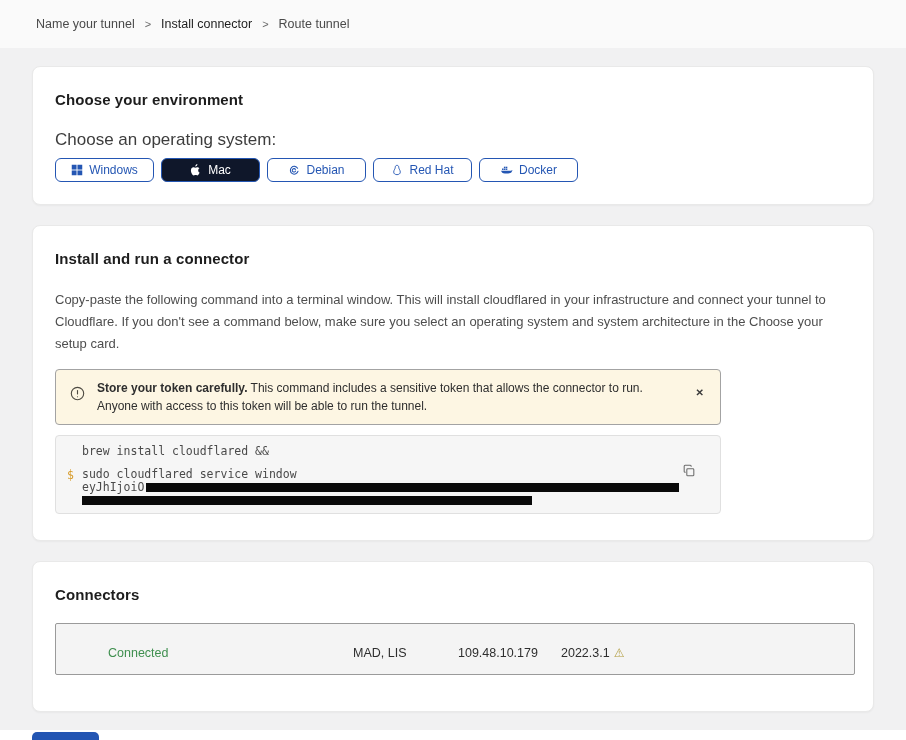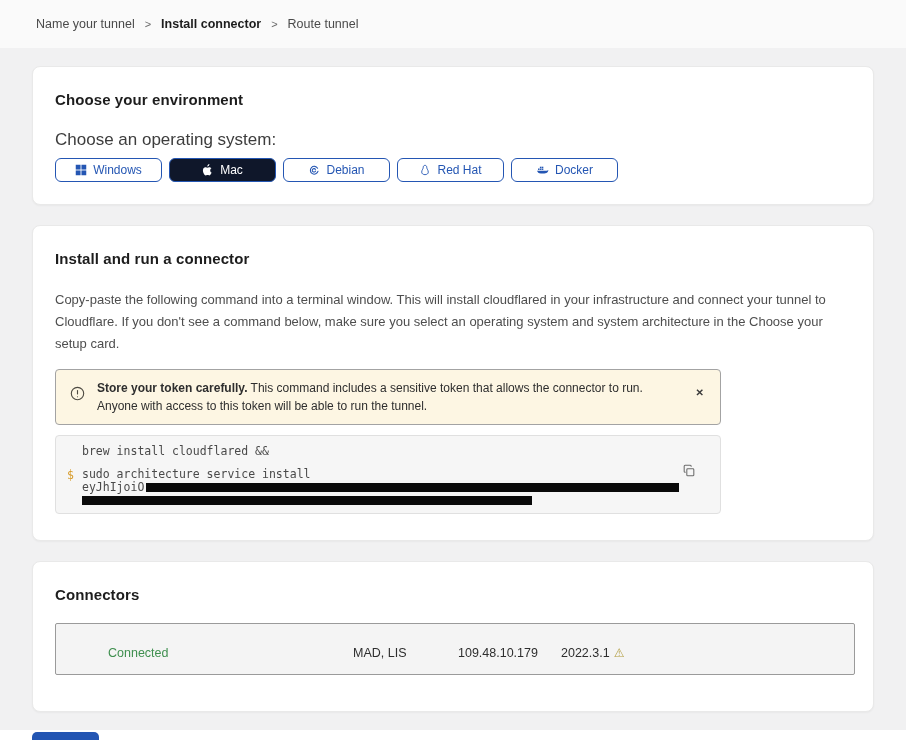--- a/index.html
+++ b/index.html
@@ -12,21 +12,21 @@
   }
   .topbar {
     height: 48px;
     background: #fafafa;
     display: flex;
     align-items: center;
     padding-left: 36px;
   }
   .breadcrumb { display: flex; align-items: center; gap: 10px; font-size: 12.5px; color: #4a4a4a; }
   .breadcrumb .crumb { cursor: default; }
-  .breadcrumb .crumb.active { font-weight: bold; color: #1d1d1d; }
+  .breadcrumb .crumb.active { font-weight: normal; color: #1d1d1d; }
   .breadcrumb .sep { color: #6a6a6a; font-size: 11px; }
 
   .page {
     background: #f1f1f2;
     height: 682px;
     padding: 18px 32px 0;
   }
   .card {
     background: #ffffff;
     border: 1px solid #e9e9e9;
@@ -34,21 +34,21 @@
     box-shadow: 0 1px 2px rgba(0,0,0,0.04);
     margin-bottom: 20px;
   }
   .card-inner { padding: 24px 22px 22px; }
   h2.card-title { font-size: 15px; font-weight: bold; color: #1d1d1d; letter-spacing: .1px; }
 
   
   .os-label { margin-top: 22px; font-size: 17px; color: #3d3d3d; }
   .os-row { margin-top: 8px; display: flex; gap: 7px; }
   .os-btn {
-    width: 107px; height: 24px;
+    width: 99px; height: 24px;
     display: inline-flex; align-items: center; justify-content: center; gap: 6px;
     background: #ffffff;
     border: 1px solid #2456b3;
     border-radius: 6px;
     color: #2456b3;
     font-size: 12px;
     font-family: "Liberation Sans", sans-serif;
     cursor: pointer;
   }
   .os-btn.selected { background: #0f172a; color: #ffffff; }
@@ -224,21 +224,21 @@
             <circle cx="8" cy="11.4" r="0.6" fill="#4d4a42" stroke="none"></circle>
           </svg>
         </span>
         <span class="c-text"><b>Store your token carefully.</b><span> This command includes a sensitive token that allows the connector to run. Anyone with access to this token will be able to run the tunnel.</span></span>
         <button class="c-close">✕</button>
       </div>
 
       <div class="code-block">
         <span class="prompt">$</span>
         <div class="code-line first">brew install cloudflared &amp;&amp;</div>
-        <div class="code-line">sudo architecture service install</div>
+        <div class="code-line">sudo cloudflared service window</div>
         <div class="token-line">
           <span>eyJhIjoiO</span>
           <span class="redact bar1"></span>
         </div>
         <div class="redact bar2"></div>
         <button class="copy-btn">
           <svg width="14" height="14" viewBox="0 0 16 16" fill="none" stroke="#6b6b6b" stroke-width="1.2">
             <rect x="5.5" y="5.5" width="8" height="8" rx="1"></rect>
             <path d="M10.5 3.2v-.7a1 1 0 0 0-1-1H3.5a1 1 0 0 0-1 1v6a1 1 0 0 0 1 1h.7"></path>
           </svg>

